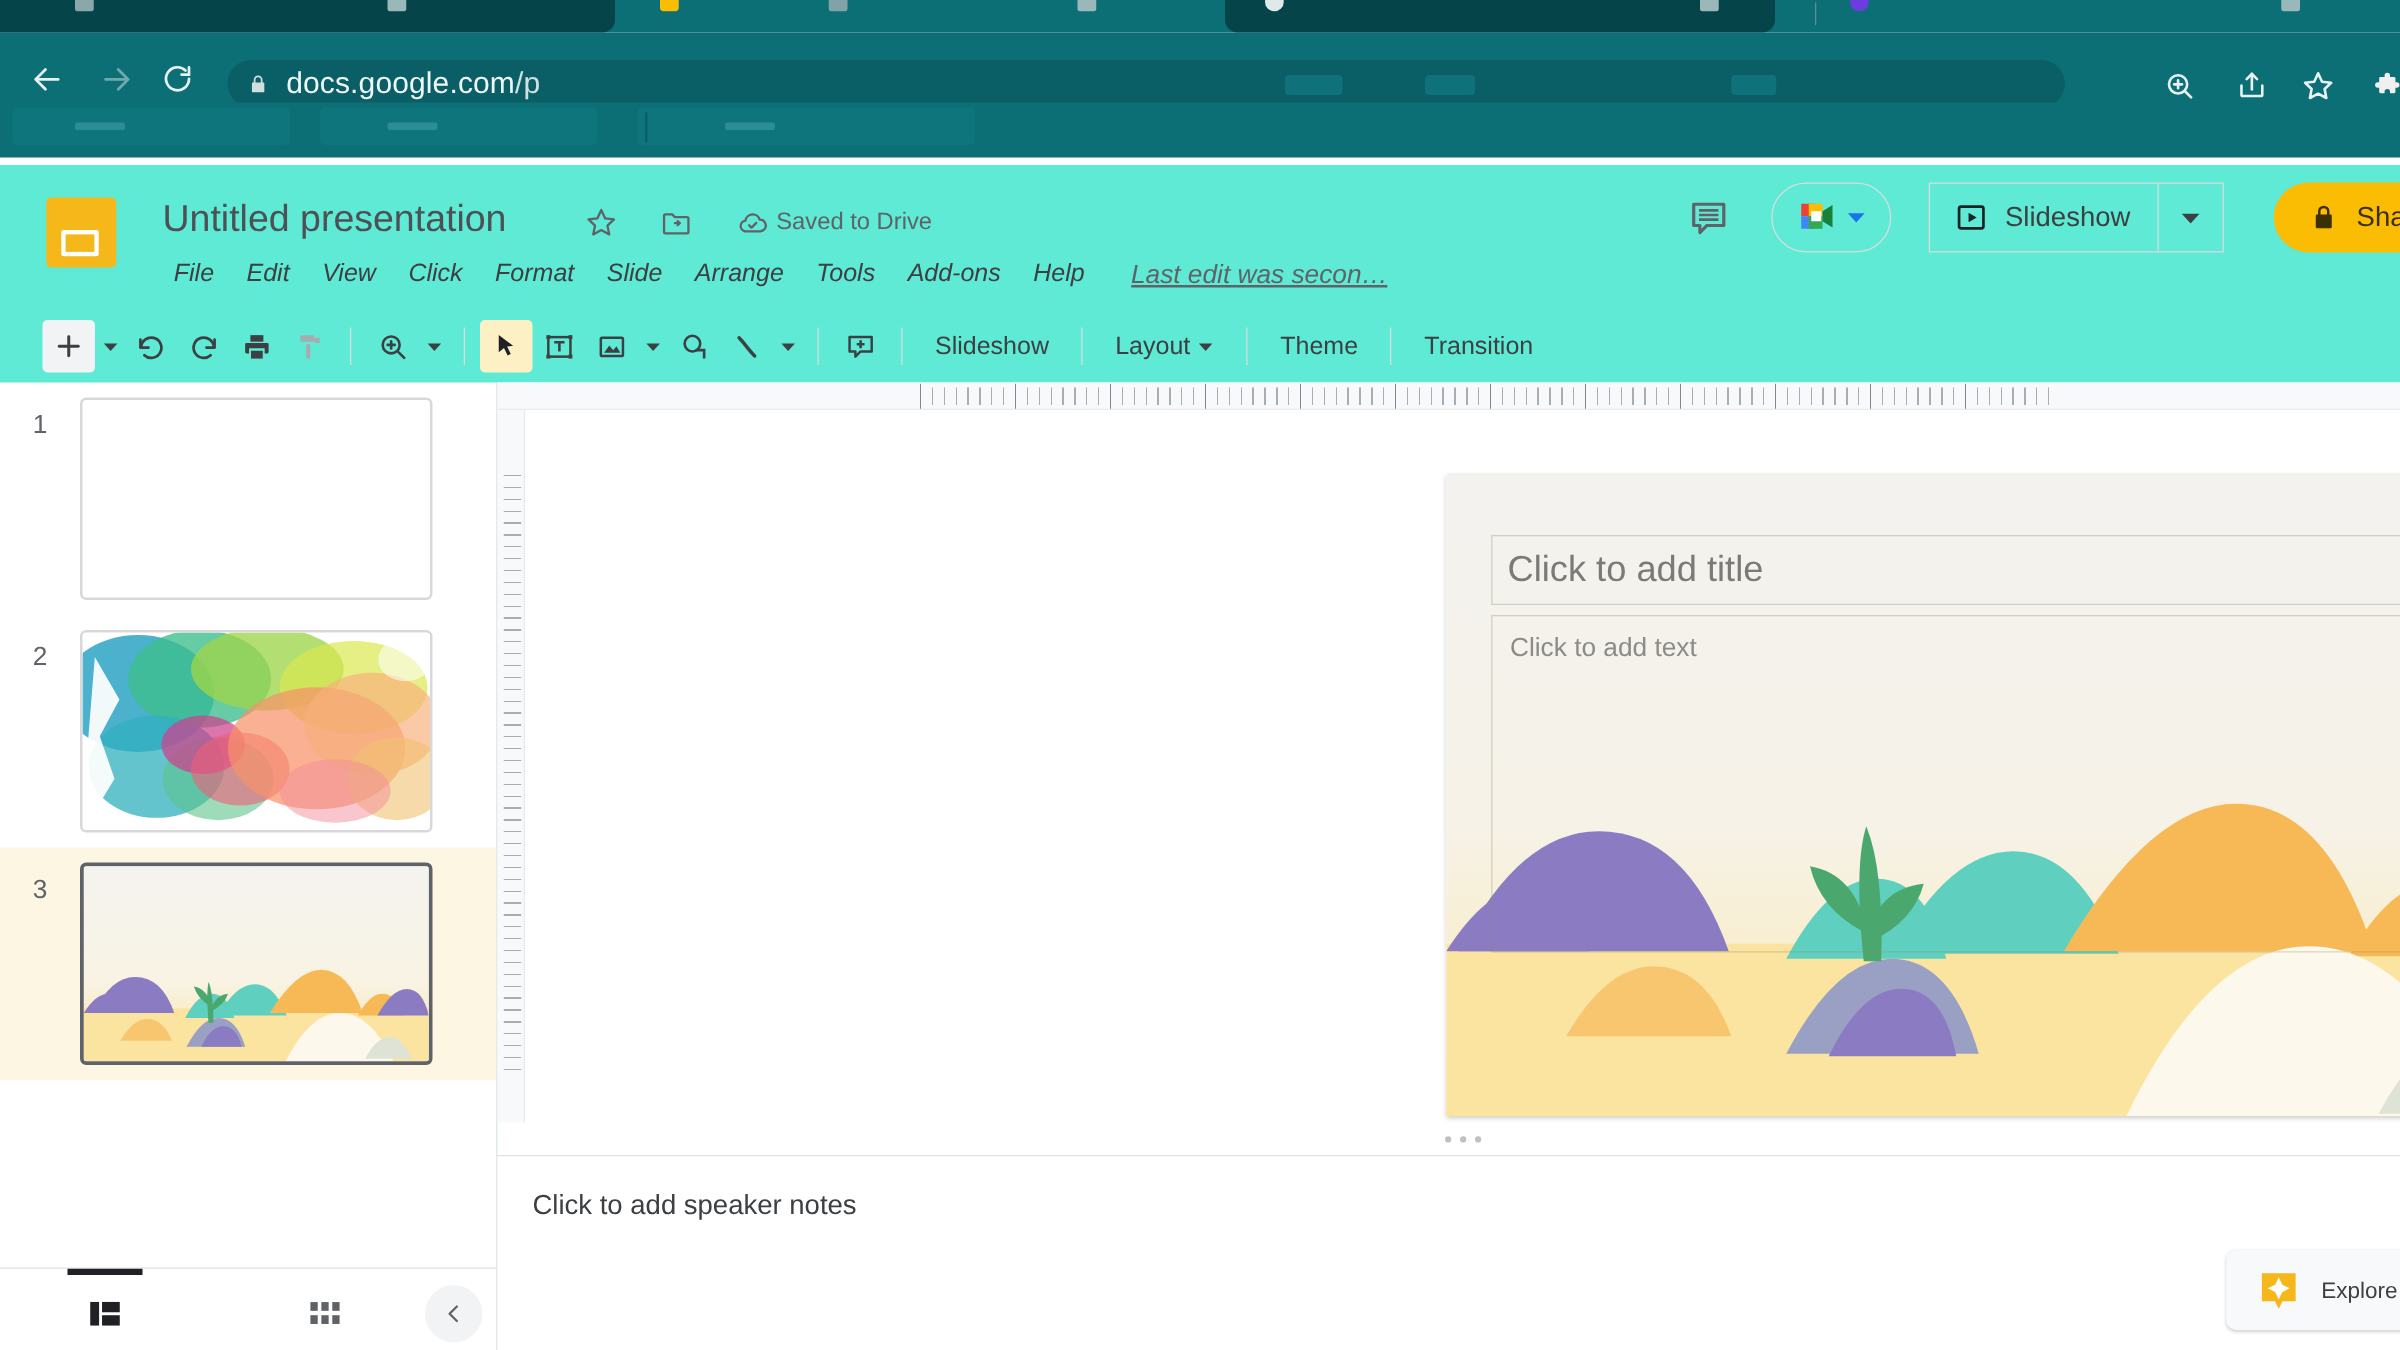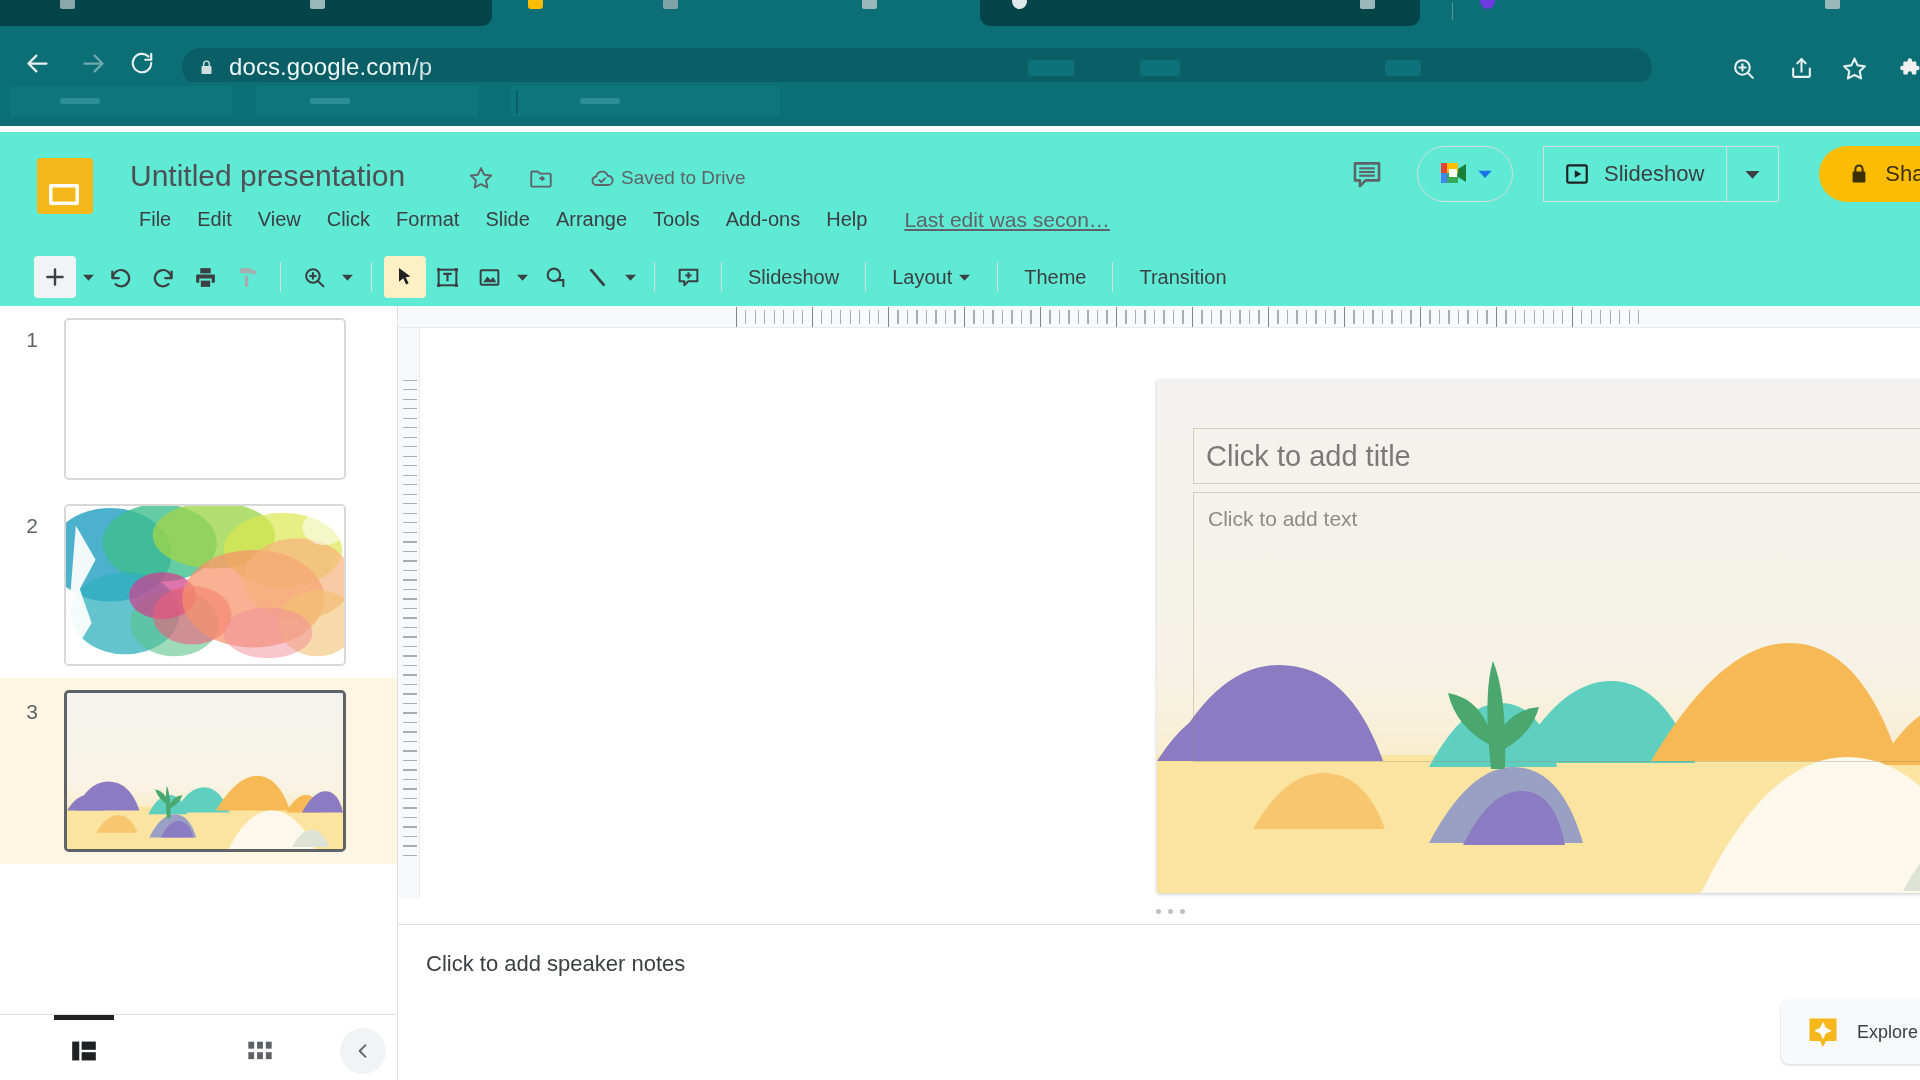--- a/index.html
+++ b/index.html
@@ -90,21 +90,21 @@
     color: #5f6368; cursor: pointer;
   }
   .hi-star  { left: 468px; }
   .hi-move  { left: 528px; }
   .hi-cloud { left: 589px; }
   .saved-text {
     position: absolute; left: 621px; top: 35px;
     font-size: 19px; color: #5f6368; white-space: nowrap;
   }
 
-  .menubar { position: absolute; left: 126px; top: 72px; display: flex; align-items: center; }
+  .menubar { position: absolute; left: 126px; top: 72px; display: flex; align-items: center; font-style: italic; }
   .menu-item {
     font-size: 20px; color: #3c4043; padding: 4px 13px; border-radius: 4px;
     cursor: pointer; white-space: nowrap;
   }
   .last-edit {
     margin-left: 24px; font-size: 21px; color: #5f6368;
     text-decoration: underline; white-space: nowrap; cursor: pointer;
     max-width: 240px; overflow: hidden; text-overflow: ellipsis;
   }
 

